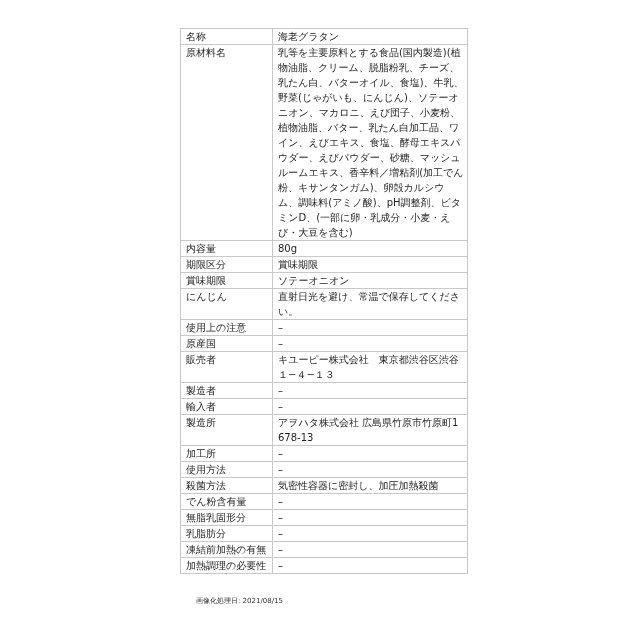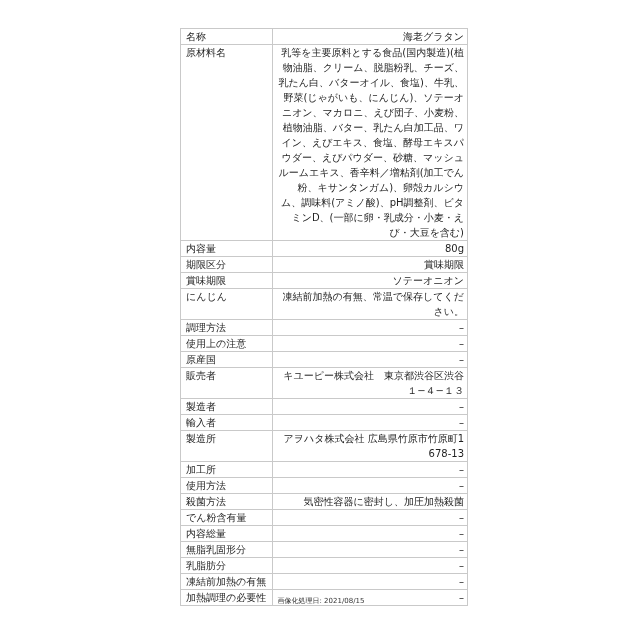--- a/index.html
+++ b/index.html
@@ -34,28 +34,27 @@
     padding: 0 3px 0 5px;
     word-break: break-all;
     overflow-wrap: anywhere;
   }
   .label-table td.lbl {
     width: 83px;
     white-space: normal;
   }
   .label-table td.val {
     width: 186px;
-    text-align: right;
   }
   .footer-note {
     position: absolute;
-    left: 180px;
+    left: 196px;
     top: 596px;
     width: 282px;
-    text-align: center;
+    text-align: left;
     font-size: 7px;
     line-height: 10px;
     color: #333333;
   }
 </style>
 </head>
 <body>
 
 <div class="page">
   <table class="label-table">
@@ -75,25 +74,21 @@
       <tr>
         <td class="lbl">期限区分</td>
         <td class="val">賞味期限</td>
       </tr>
       <tr>
         <td class="lbl">賞味期限</td>
         <td class="val">ソテーオニオン</td>
       </tr>
       <tr>
         <td class="lbl">にんじん</td>
-        <td class="val">凍結前加熱の有無、常温で保存してください。</td>
-      </tr>
-      <tr>
-        <td class="lbl">調理方法</td>
-        <td class="val">–</td>
+        <td class="val">直射日光を避け、常温で保存してください。</td>
       </tr>
       <tr>
         <td class="lbl">使用上の注意</td>
         <td class="val">–</td>
       </tr>
       <tr>
         <td class="lbl">原産国</td>
         <td class="val">–</td>
       </tr>
       <tr>
@@ -122,24 +117,20 @@
       </tr>
       <tr>
         <td class="lbl">殺菌方法</td>
         <td class="val">気密性容器に密封し、加圧加熱殺菌</td>
       </tr>
       <tr>
         <td class="lbl">でん粉含有量</td>
         <td class="val">–</td>
       </tr>
       <tr>
-        <td class="lbl">内容総量</td>
-        <td class="val">–</td>
-      </tr>
-      <tr>
         <td class="lbl">無脂乳固形分</td>
         <td class="val">–</td>
       </tr>
       <tr>
         <td class="lbl">乳脂肪分</td>
         <td class="val">–</td>
       </tr>
       <tr>
         <td class="lbl">凍結前加熱の有無</td>
         <td class="val">–</td>

